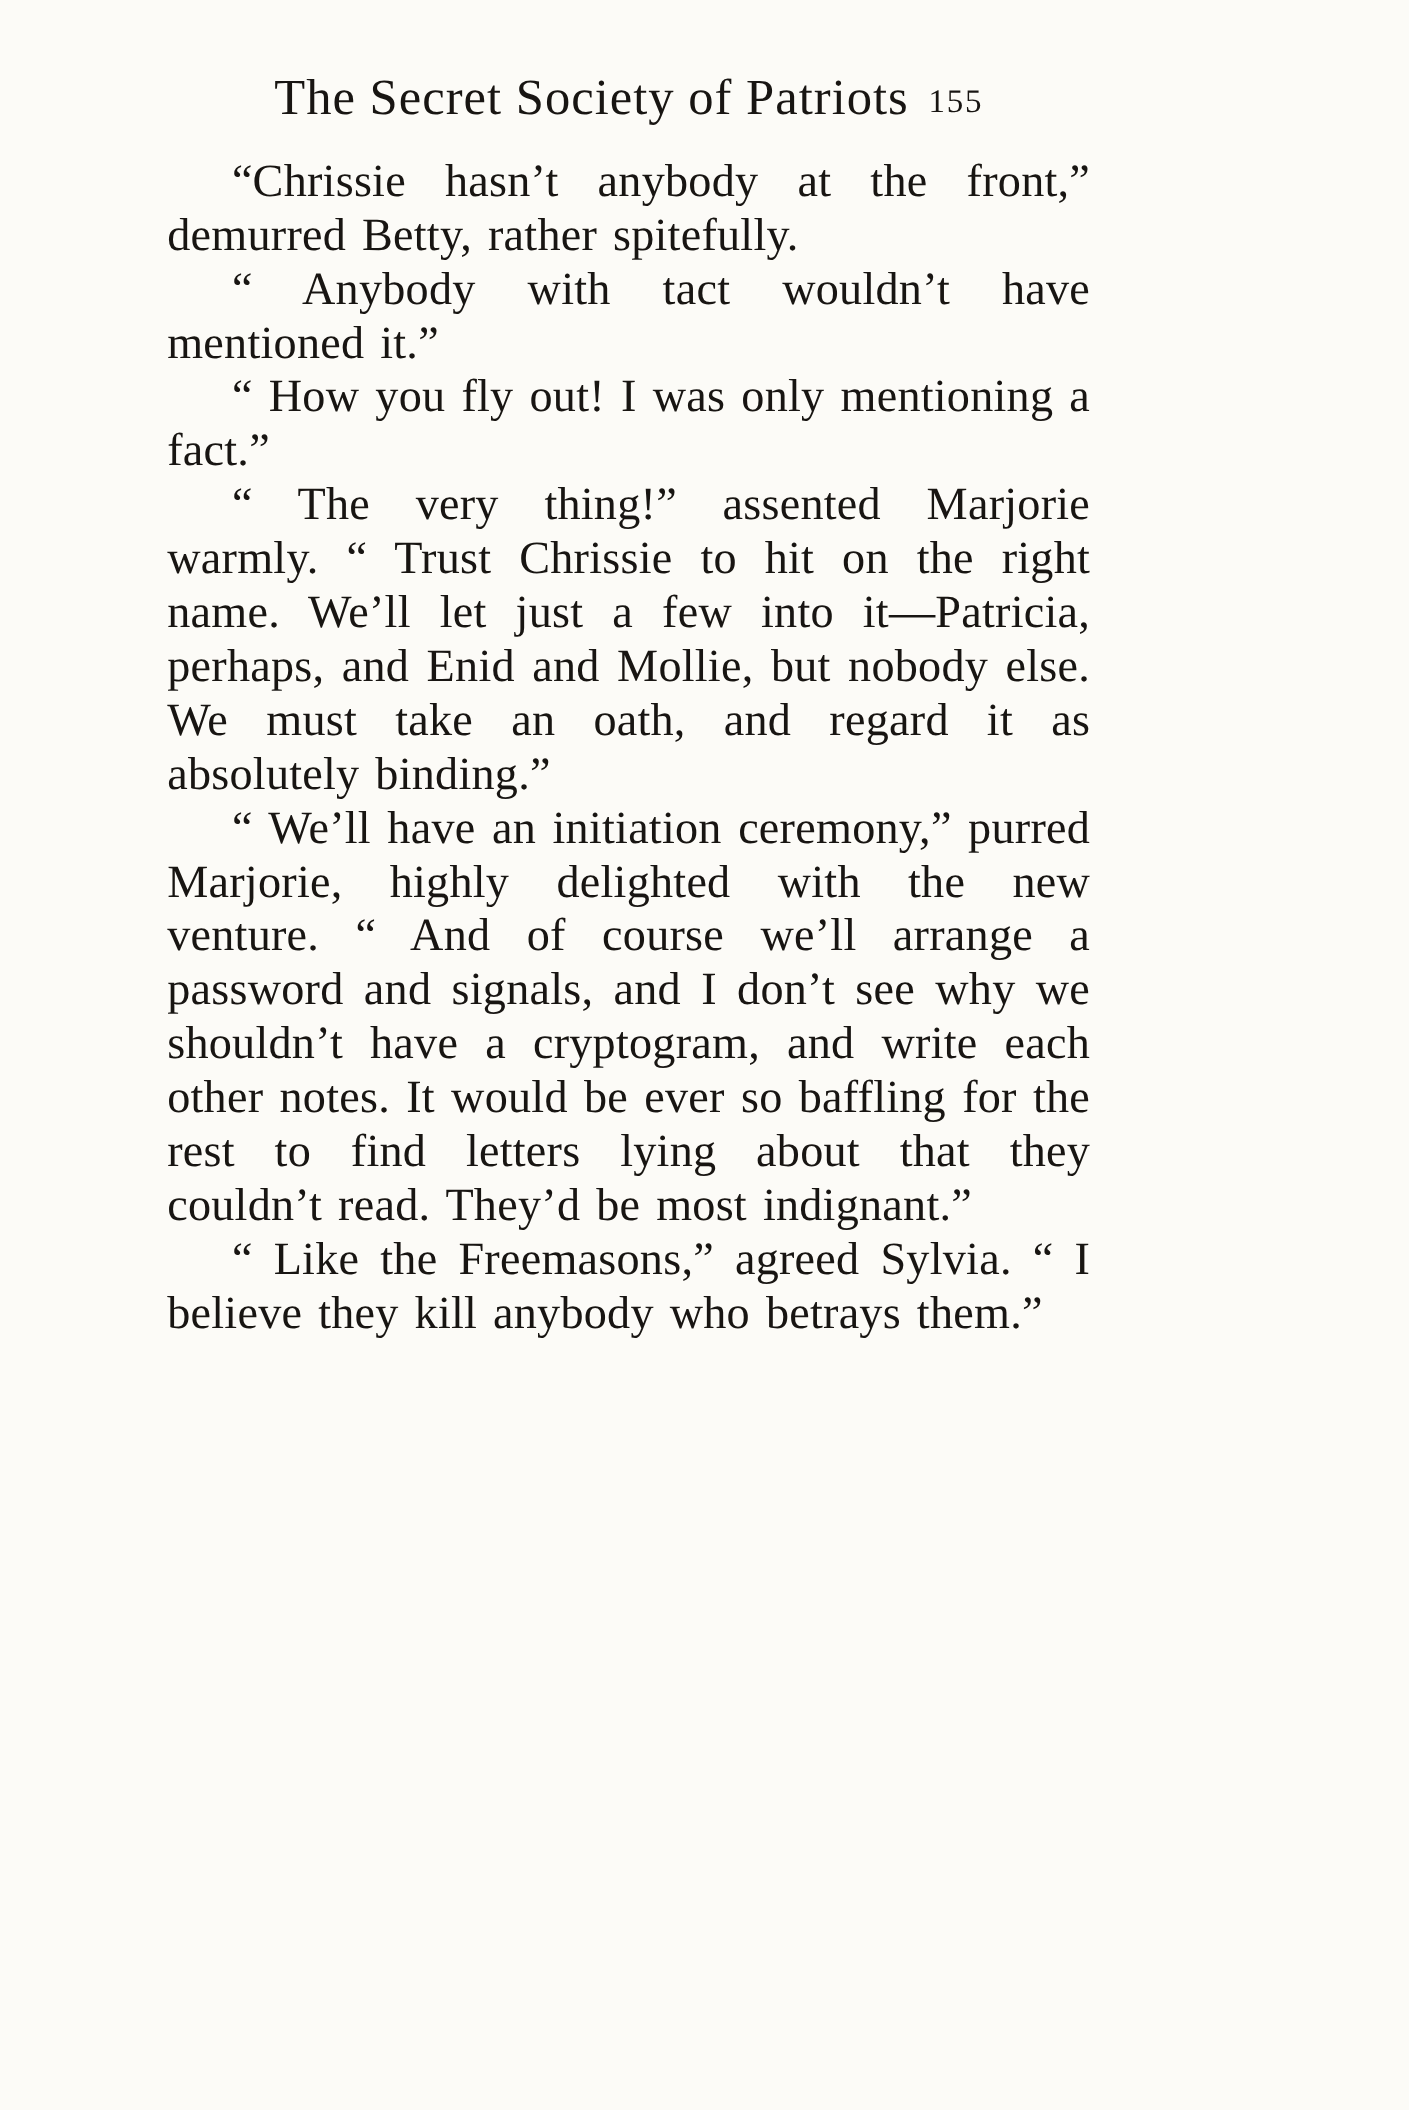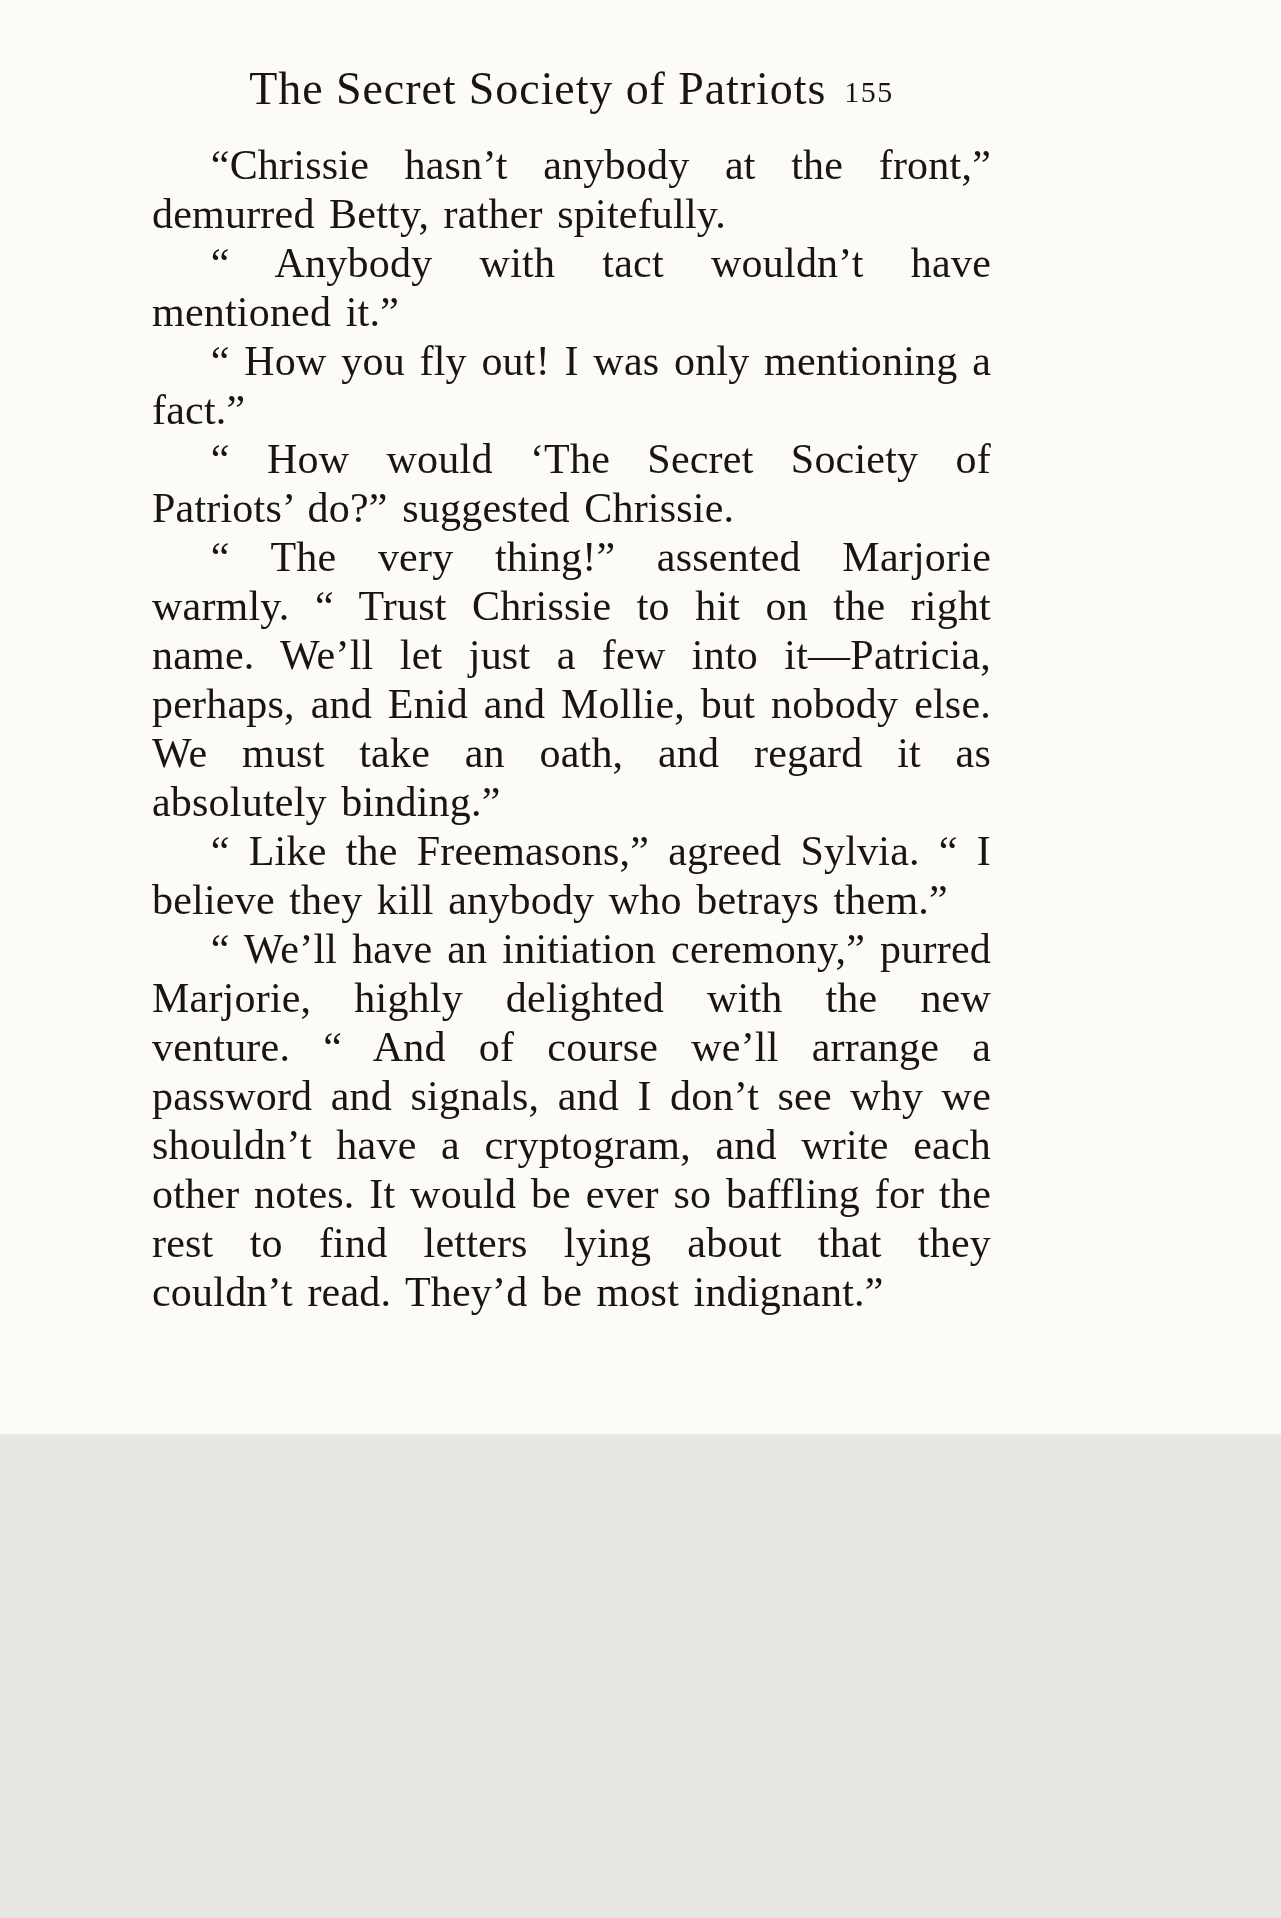--- a/index.html
+++ b/index.html
@@ -3,21 +3,21 @@
 <meta charset="utf-8">
 <style>
   html, body {
     margin: 0;
     padding: 0;
     background: #e9e7e2;
   }
   .page {
     position: relative;
     width: 1281px;
-    height: 1434px;
+    height: 1918px;
     margin: 0 auto;
     background: #fcfbf7;
     color: #181512;
     font-family: "Liberation Serif", "DejaVu Serif", serif;
     box-sizing: border-box;
     padding: 62px 290px 32px 152px;
     overflow: hidden;
   }
   .page-header {
     text-align: center;
@@ -53,18 +53,17 @@
 <body>
 
 <div class="page">
   <header class="page-header">
     <span class="running-title">The Secret Society of Patriots</span><span class="page-number">155</span>
   </header>
   <main class="text-block">
       <p class="para">“Chrissie hasn’t anybody at the front,” demurred Betty, rather spitefully.</p>
       <p class="para">“ Anybody with tact wouldn’t have mentioned it.”</p>
       <p class="para">“ How you fly out!  I was only mentioning a fact.”</p>
-      <p class="para">“ How would ‘The Secret Society of Patriots’ do?” suggested Chrissie.</p>
       <p class="para">“ The very thing!” assented Marjorie warmly. “ Trust Chrissie to hit on the right name.  We’ll let just a few into it—Patricia, perhaps, and Enid and Mollie, but nobody else.  We must take an oath, and regard it as absolutely binding.”</p>
+      <p class="para">“ We’ll have an initiation ceremony,” purred Marjorie, highly delighted with the new venture. “ And of course we’ll arrange a password and signals, and I don’t see why we shouldn’t have a cryptogram, and write each other notes.  It would be ever so baffling for the rest to find letters lying about that they couldn’t read.  They’d be most indignant.”</p>
       <p class="para">“ Like the Freemasons,” agreed Sylvia.  “ I believe they kill anybody who betrays them.”</p>
-      <p class="para">“ We’ll have an initiation ceremony,” purred Marjorie, highly delighted with the new venture. “ And of course we’ll arrange a password and signals, and I don’t see why we shouldn’t have a cryptogram, and write each other notes.  It would be ever so baffling for the rest to find letters lying about that they couldn’t read.  They’d be most indignant.”</p>
     </main>
 </div>
 
 </body></html>

